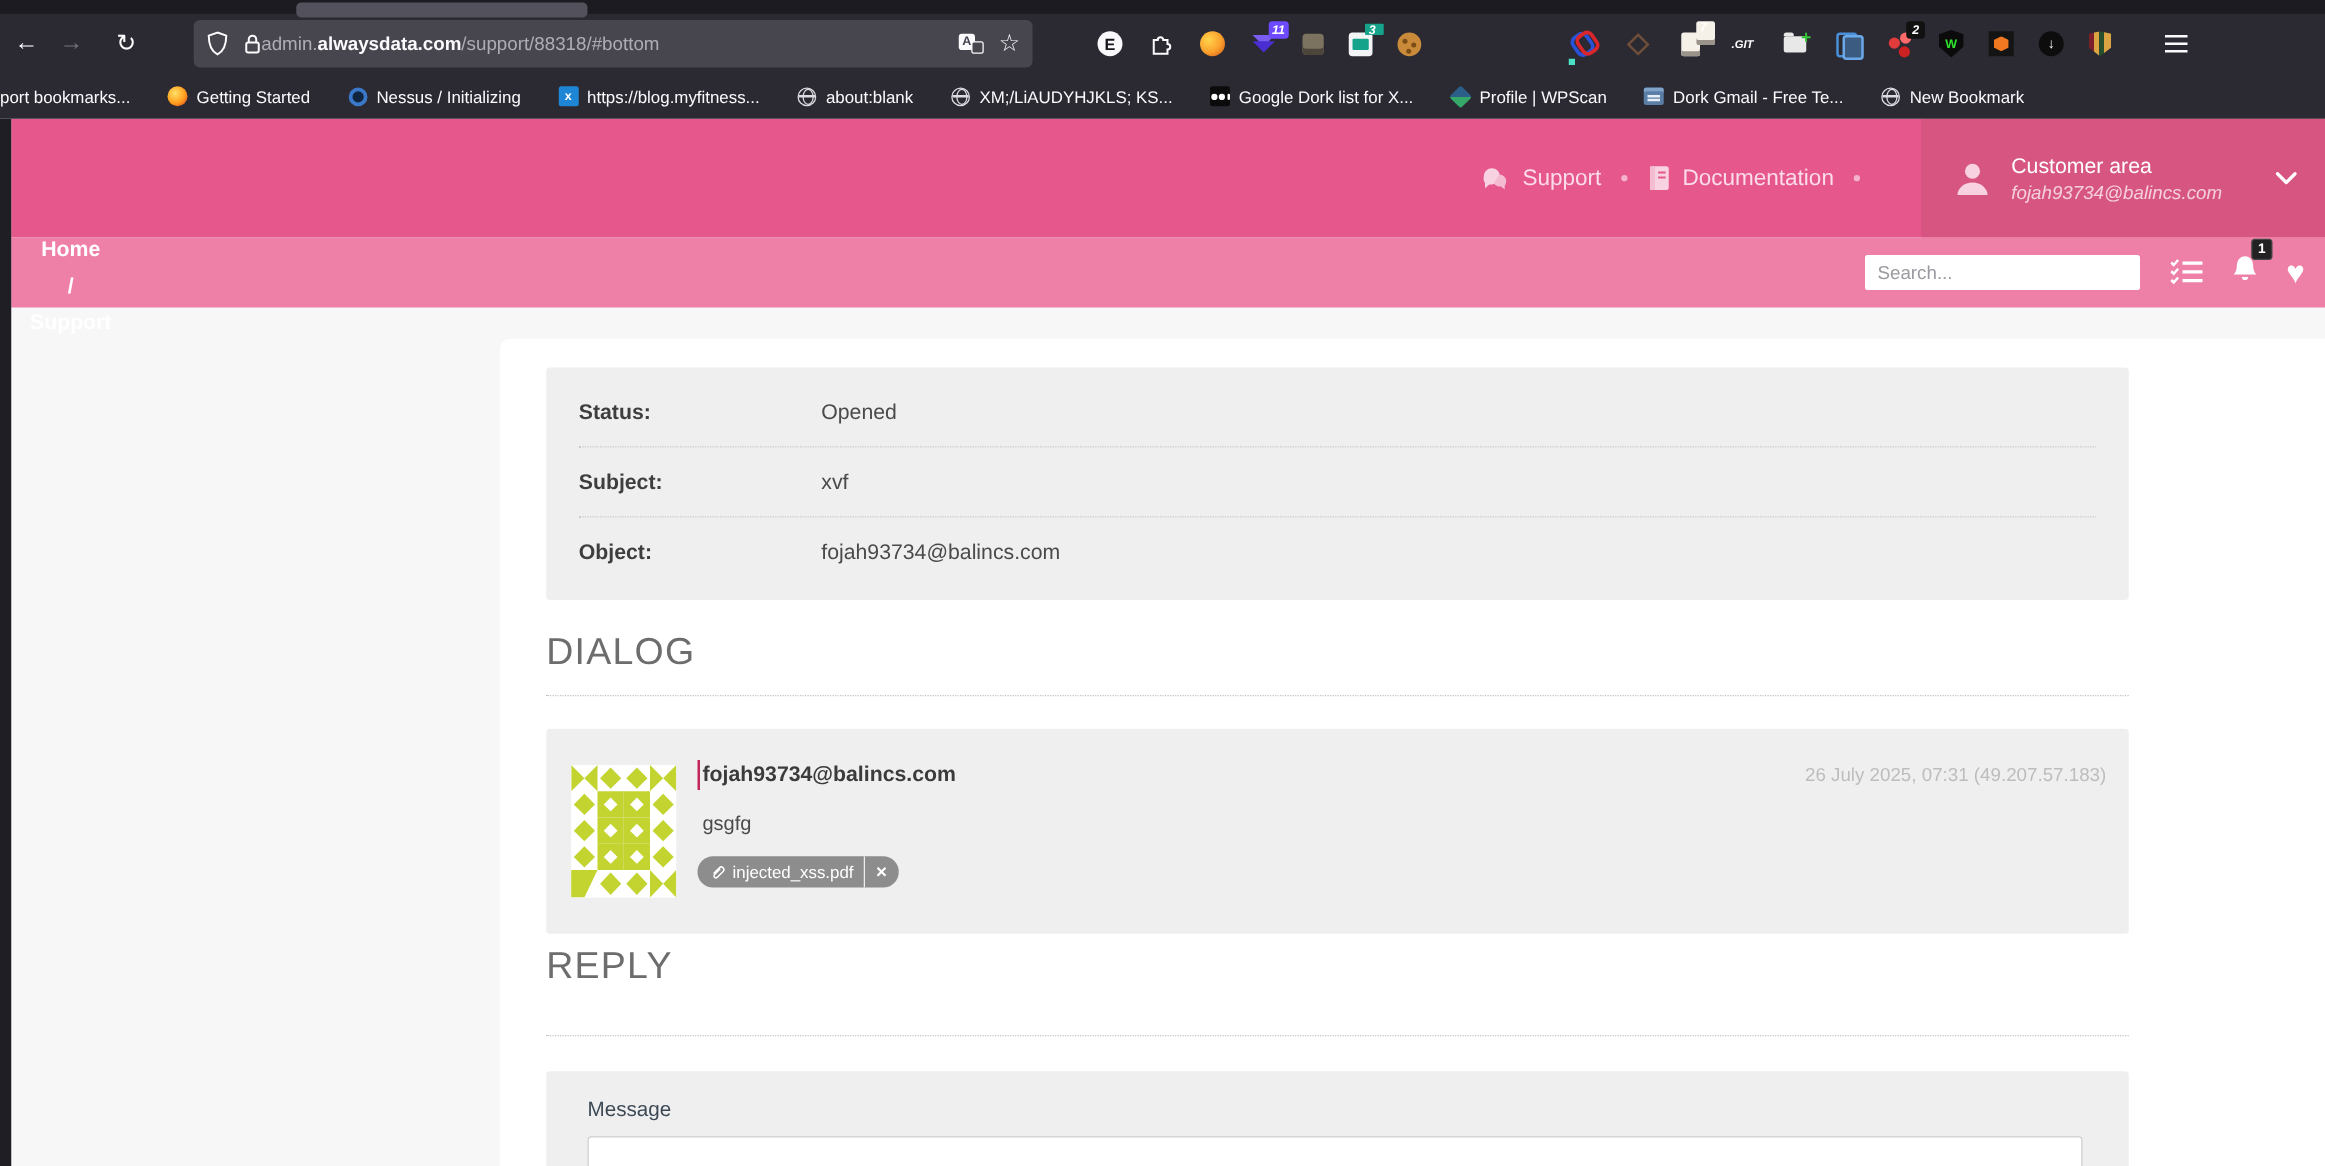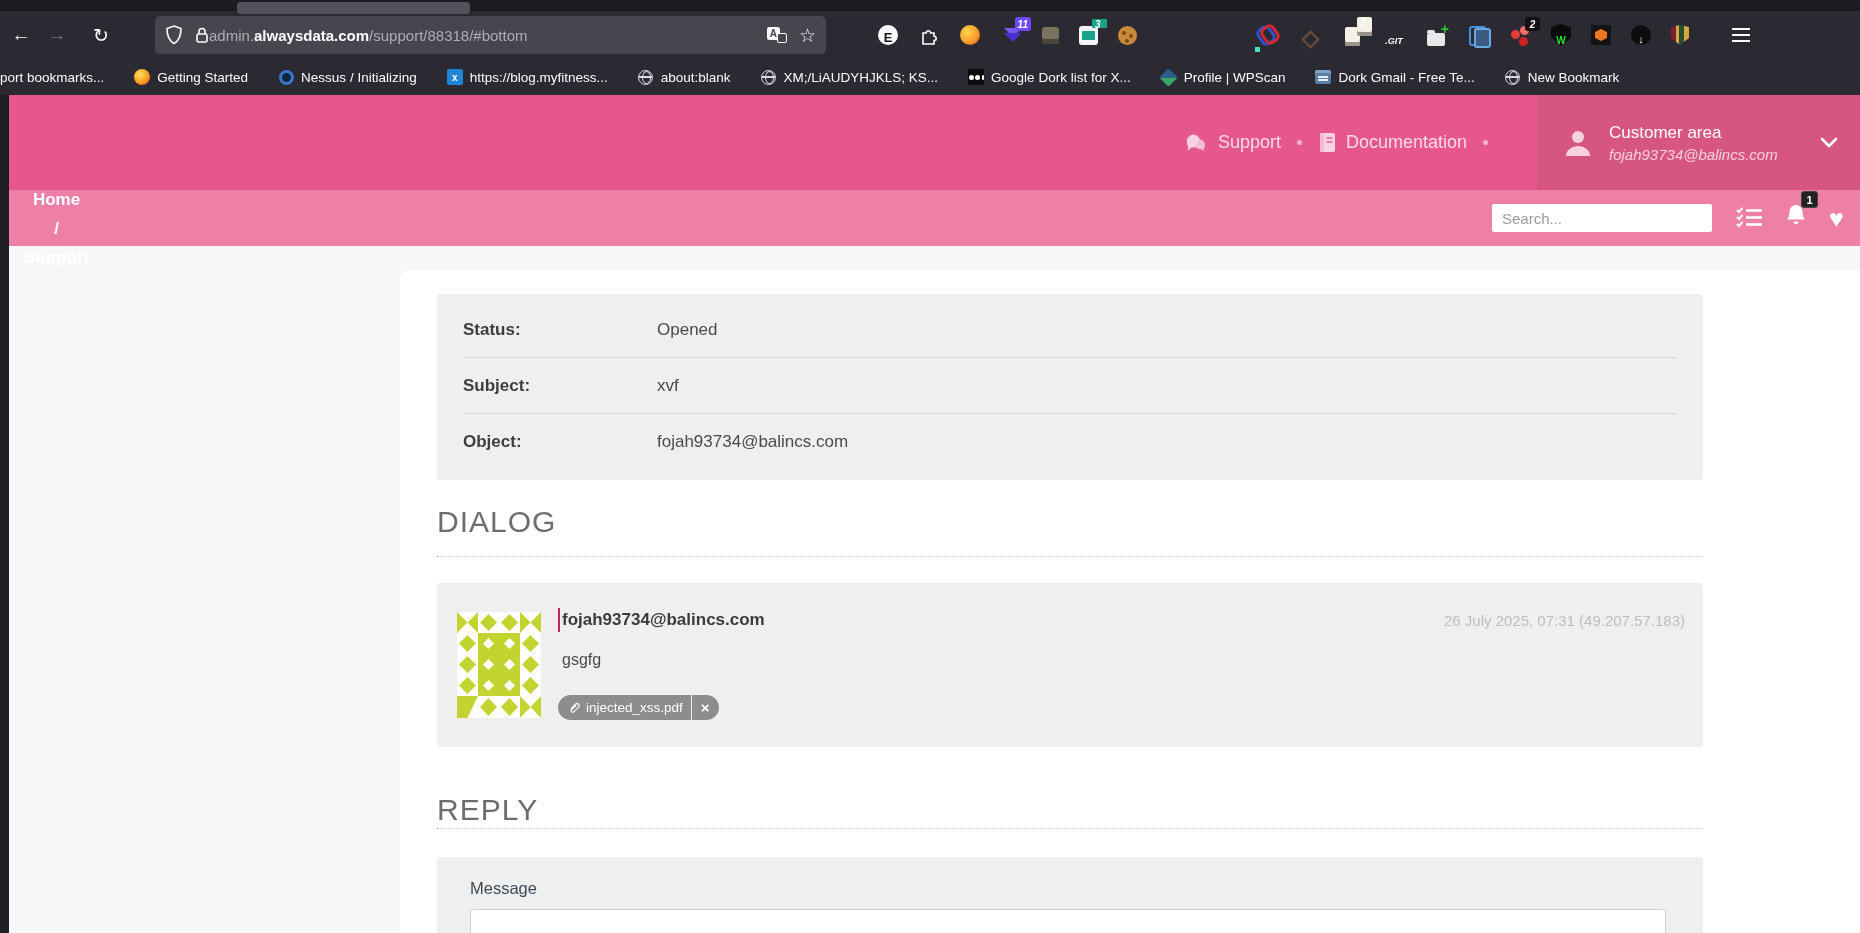--- a/index.html
+++ b/index.html
@@ -23,21 +23,21 @@
   .url-tools { display:flex; align-items:center; gap:12px; margin-left:8px; }
   .star { color:#fbfbfe; font-size:19px; line-height:1; }
   .translate { position:relative; width:20px; height:16px; }
   .translate .big { position:absolute; left:0; top:0; width:13px; height:13px; background:#fbfbfe; border-radius:2.5px;
                     color:#42414d; font-size:10px; font-weight:bold; display:flex; align-items:center; justify-content:center; }
   .translate .small { position:absolute; right:0; bottom:0; width:10px; height:10px; border:1.5px solid #fbfbfe;
                       border-radius:2px; background:#47464f; }
 
   
   .ext-row { position:absolute; left:868px; top:5px; height:38px; display:flex; align-items:center; }
-  .ext { position:relative; width:22px; height:22px; margin:0 10px; display:flex; align-items:flex-end; justify-content:center; }
+  .ext { position:relative; width:22px; height:22px; margin:0 10px; display:flex; align-items:center; justify-content:center; }
   .badge { position:absolute; top:-7px; right:-9px; min-width:15px; height:14px; padding:0 3px; border-radius:3px;
            font-size:10px; font-weight:bold; color:#fff; display:flex; align-items:center; justify-content:center; z-index:2; }
   .badge-purple { background:#6d4aff; }
   .badge-red { background:#d70022; }
   .badge-black { background:#111; }
   .ext-e { width:20px; height:20px; background:#f9f9fb; border-radius:50%; color:#15141a; font-weight:bold; font-size:13px; }
   .ext-fox { width:20px; height:20px; border-radius:50%; background:radial-gradient(circle at 35% 35%, #ffd54b, #fa9e2c 55%, #d96a1c 85%); }
   .ext-dh .chev { width:0; height:0; border-left:9px solid transparent; border-right:9px solid transparent; border-top:9px solid #7a5cf0; }
   .ext-dh .chev.c2 { border-top-color:#4b2ed1; margin-top:-4px; }
   .ext-dh { flex-direction:column; }
@@ -128,21 +128,21 @@
 
   .section-title { position:absolute; left:37px; font-size:30px; color:#6d6d6d; letter-spacing:1px; }
   .dotted-hr { position:absolute; left:37px; width:1266px; border-top:1px dotted #c6c6c6; height:0; }
 
   .message-card { top:312px; height:164px; }
   .avatar { position:absolute; left:20px; top:29px; width:84px; height:106px; background:#fff; }
   .caret { position:absolute; left:121px; top:25px; width:2px; height:24px; background:#c0275a; }
   .sender { position:absolute; left:125px; top:27px; font-weight:bold; font-size:17px; color:#3b3b3b; }
   .stamp { position:absolute; right:18px; top:29px; font-size:15px; color:#bdbdbd; }
   .msg-body { position:absolute; left:125px; top:68px; font-size:16px; color:#4a4a4a; }
-  .chip { position:absolute; left:121px; top:112px; height:25px; background:#8d8d8d; border-radius:13px;
+  .chip { position:absolute; left:121px; top:102px; height:25px; background:#8d8d8d; border-radius:13px;
           display:inline-flex; align-items:center; color:#fff; overflow:hidden; }
   .chip-file { display:flex; align-items:center; gap:5px; padding:0 8px 0 10px; font-size:13.5px; height:100%; }
   .chip-x { border-left:1px solid rgba(255,255,255,.85); padding:0 9px; font-weight:900; font-size:15px;
             height:100%; display:flex; align-items:center; }
 
   .reply-card { top:586px; height:200px; }
   .msg-label { position:absolute; left:33px; top:22px; font-size:16.5px; color:#3d4a56; }
   .msg-input { position:absolute; left:33px; top:52px; width:1196px; height:110px; background:#fff;
                border:1px solid #cfcfcf; border-radius:3px; resize:none; font-family:"Liberation Sans",sans-serif; }
 </style>
@@ -429,21 +429,21 @@
         <span class="chip-file">
           <svg width="13" height="14" viewBox="0 0 16 16">
             <path d="M4 8.5 L9.2 3.3 a2.6 2.6 0 0 1 3.7 3.7 L7.2 12.7 a1.9 1.9 0 0 1 -2.7-2.7 L9.6 4.9" fill="none" stroke="#fff" stroke-width="1.4" stroke-linecap="round"></path>
           </svg>
           <span>injected_xss.pdf</span>
         </span>
         <span class="chip-x">×</span>
       </div>
     </div>
 
-    <div class="section-title" style="top:522px">REPLY</div>
+    <div class="section-title" style="top:485px">REPLY</div>
     <div class="dotted-hr" style="top:557px"></div>
 
     <div class="card reply-card">
       <div class="msg-label">Message</div>
       <textarea class="msg-input" style=""></textarea>
     </div>
 
   </div>
 </div>
 

